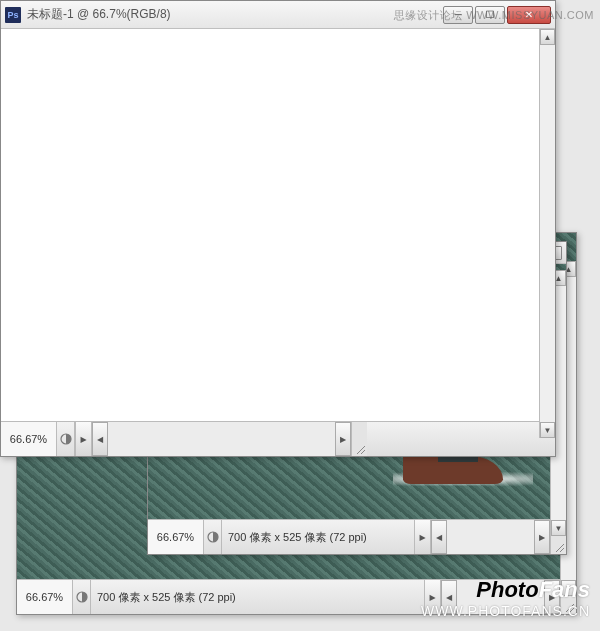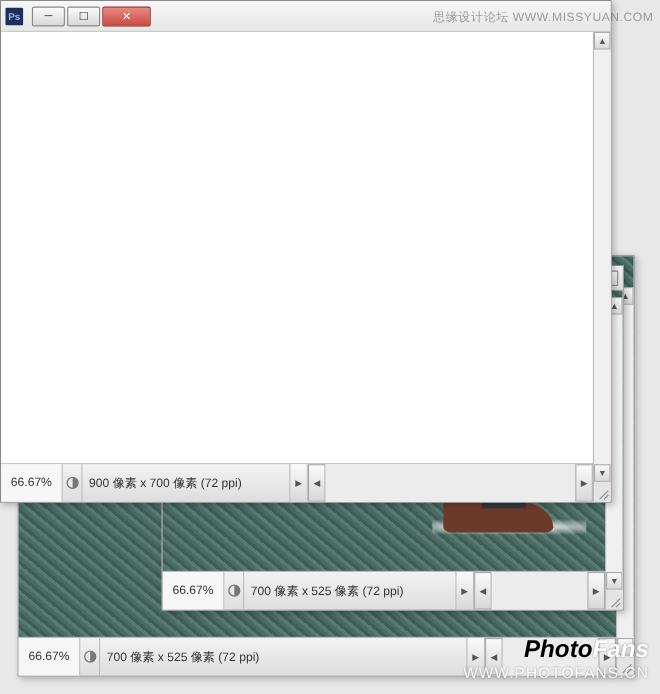--- a/index.html
+++ b/index.html
@@ -339,40 +339,40 @@
       <svg viewBox="0 0 12 12">
           <path d="M2 10 L10 2 M6 10 L10 6" stroke="#888" stroke-width="1"></path>
         </svg>
     </div>
   </div>
 </div>
 
 <div class="doc-window" id="win-front">
   <div class="titlebar">
     <div class="ps-icon">Ps</div>
+    <div class="title-text">未标题-1 @ 66.7%(RGB/8)</div>
     <div class="win-controls">
       <div class="win-btn min">─</div>
       <div class="win-btn max">☐</div>
       <div class="win-btn close">✕</div>
     </div>
   </div>
   <div class="canvas-area"></div>
   <div class="scrollbar-v">
     <div class="scroll-arrow up">▲</div>
     <div class="scroll-arrow down">▼</div>
   </div>
   <div class="statusbar">
     <div class="status-zoom">66.67%</div>
     <div class="status-doc-icon">
       <svg viewBox="0 0 12 12">
           <circle cx="6" cy="6" r="5" fill="none" stroke="#777" stroke-width="1.2"></circle>
           <path d="M6 1 A5 5 0 0 1 6 11" fill="#777"></path>
         </svg>
     </div>
-    <div class="status-info">900 像素 x 700 像素 (72 ppi)</div>
     <div class="status-arrow">▶</div>
     <div class="status-hscroll">
       <div class="scroll-arrow">◀</div>
       <div class="track"></div>
       <div class="scroll-arrow">▶</div>
     </div>
     <div class="status-grip">
       <svg viewBox="0 0 12 12">
           <path d="M2 10 L10 2 M6 10 L10 6" stroke="#888" stroke-width="1"></path>
         </svg>

